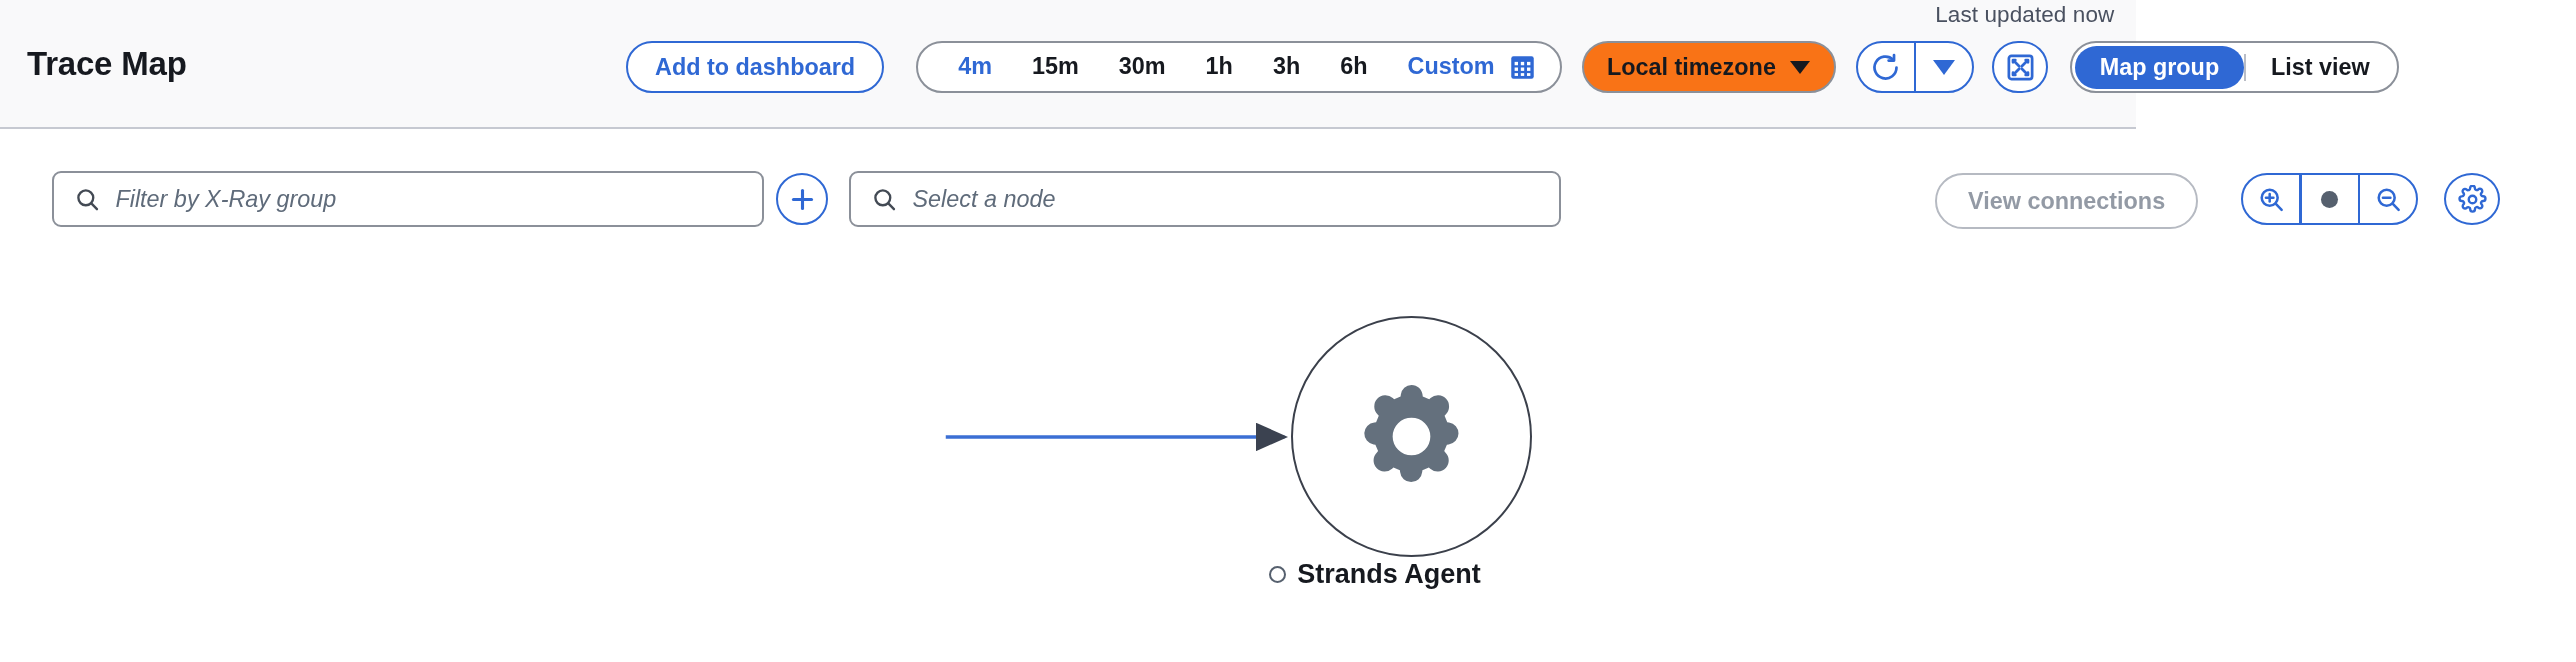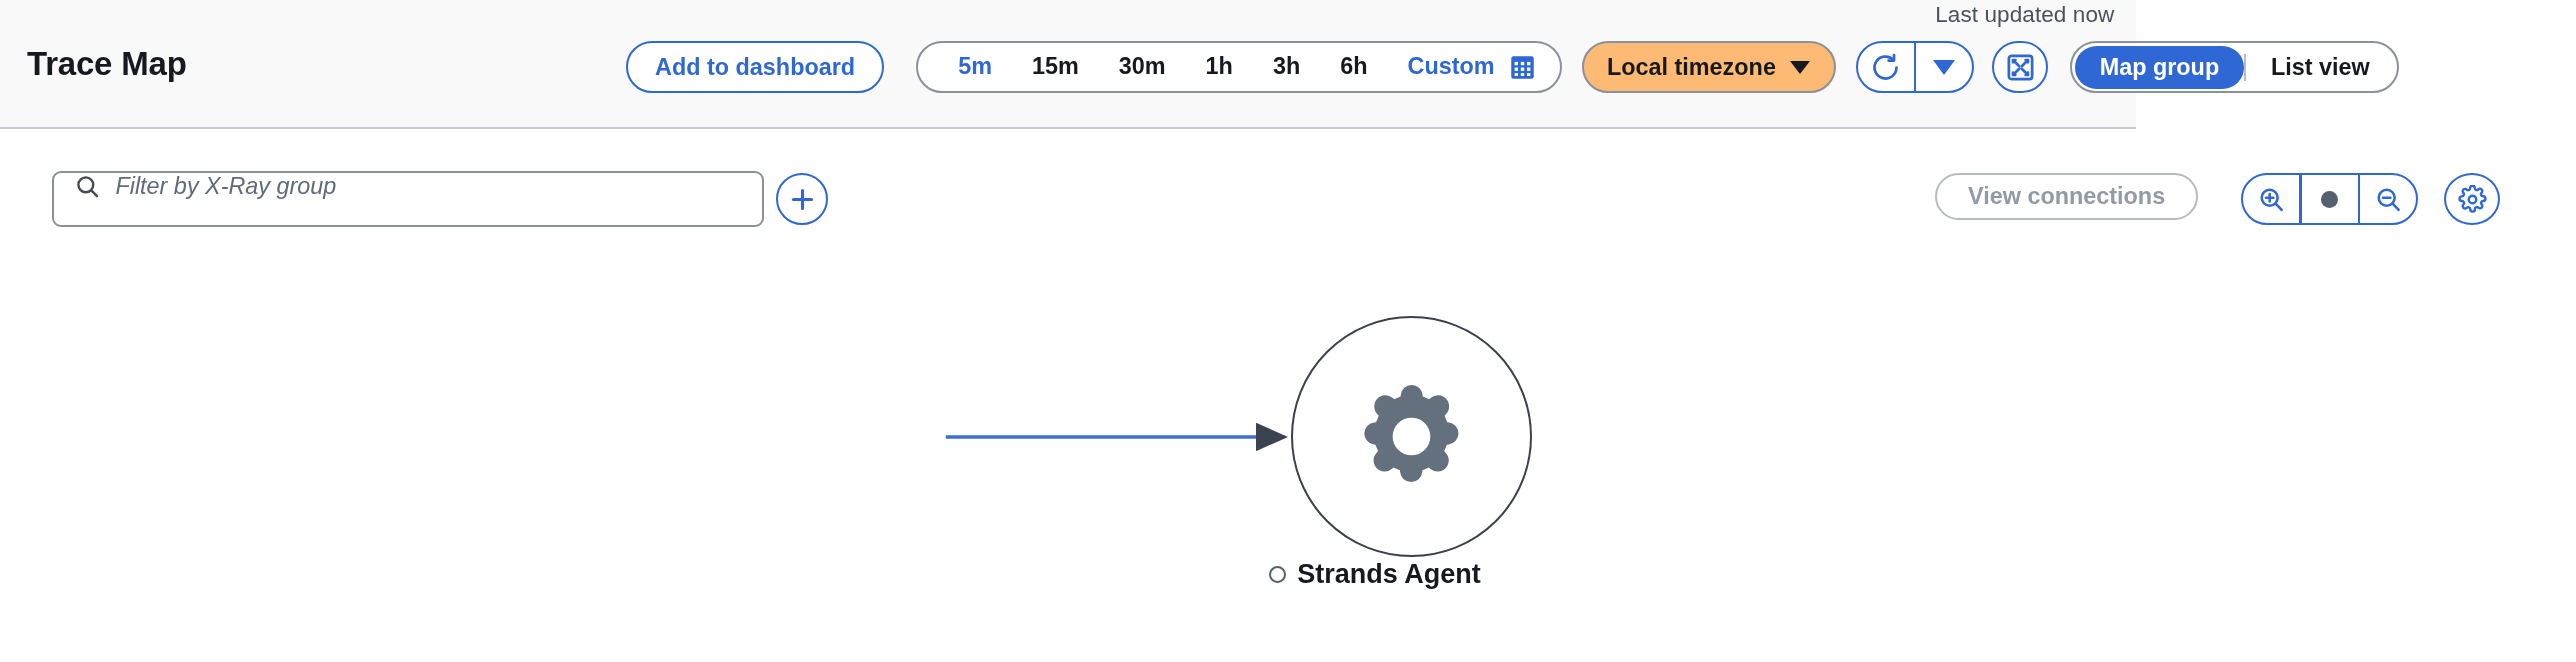--- a/index.html
+++ b/index.html
@@ -105,21 +105,21 @@
     margin-left: 3.6px; margin-right: 3.6px;
     display:flex; align-items:center; justify-content:center;
     cursor: pointer;
   }
 
   .tz-group {
     margin-left: 20px;
     height: 52px;
     border: 2.7px solid #8b9099;
     border-radius: 36px;
-    background: #fdba74;
+    background: #f97316;
     display: flex;
     align-items: center;
     padding: 0 23.4px;
     gap: 14.4px;
     cursor: pointer;
   }
   .tz-label { font-size: 23.4px; font-weight: bold; color: #16191f; white-space: nowrap; }
   .caret-down {
     width: 0; height: 0;
     border-left: 10.8px solid transparent;
@@ -196,21 +196,21 @@
     height: 108px;
   }
 
   .field {
     position: absolute;
     height: 56px;
     border: 2.7px solid #8b9099;
     border-radius: 9px;
     background: #ffffff;
     display: flex;
-    align-items: flex-start;
+    align-items: center;
     padding: 0 20px;
     gap: 14.4px;
     cursor: text;
   }
   .field .ph {
     font-size: 23.4px;
     font-style: italic;
     color: #5f6b7a;
     white-space: nowrap;
   }
@@ -225,21 +225,21 @@
     border: 2.7px solid #2f68d4;
     border-radius: 50%;
     background: #ffffff;
     display: flex; align-items: center; justify-content: center;
     cursor: pointer;
   }
 
   .view-conn {
     position: absolute;
     left: 1935px; top: 173px;
-    height: 47px;
+    height: 56px;
     padding: 0 31px;
     border: 2.7px solid #b6bac2;
     border-radius: 36px;
     background: #ffffff;
     color: #939aa5;
     font-size: 23.4px; font-weight: bold;
     display: flex; align-items: center; justify-content: center;
     white-space: nowrap;
     cursor: default;
   }
@@ -354,21 +354,21 @@
 
     <div class="last-updated">Last updated now</div>
 
     <div class="page-title">Trace Map</div>
 
     <div class="toolbar">
 
       <div class="btn-outline">Add to dashboard</div>
 
       <div class="range-group">
-        <div class="range-item active">5m</div>
+        <div class="range-item active">4m</div>
         <div class="range-item">15m</div>
         <div class="range-item">30m</div>
         <div class="range-item">1h</div>
         <div class="range-item">3h</div>
         <div class="range-item">6h</div>
         <div class="range-item link">Custom</div>
         <div class="cal-icon">
           <svg width="27" height="27" viewBox="0 0 24 24">
             <rect x="2" y="2" width="20" height="20" rx="2" fill="#2f68d4"></rect>
             <g fill="#ffffff">
@@ -437,20 +437,27 @@
     <span class="ph">Filter by X-Ray group</span>
   </div>
 
   <div class="plus-btn">
     <svg width="31" height="31" viewBox="0 0 24 24" stroke="#2f68d4" stroke-width="2.4" stroke-linecap="round">
       <line x1="12" y1="5" x2="12" y2="19"></line>
       <line x1="5" y1="12" x2="19" y2="12"></line>
     </svg>
   </div>
 
+  <div class="field" id="select-node-field">
+    <svg width="27" height="27" viewBox="0 0 24 24" fill="none" stroke="#434a54" stroke-width="2.1" stroke-linecap="round">
+      <circle cx="10.5" cy="10.5" r="6.6"></circle>
+      <line x1="15.4" y1="15.4" x2="20.4" y2="20.6"></line>
+    </svg>
+    <span class="ph">Select a node</span>
+  </div>
 
   <div class="view-conn">View connections</div>
 
   <div class="zoom-group">
     <div class="zoom-cell">
       <svg width="29" height="29" viewBox="0 0 24 24" fill="none" stroke="#2f68d4" stroke-width="2.1" stroke-linecap="round">
         <circle cx="10.5" cy="10.5" r="6.6"></circle>
         <line x1="15.4" y1="15.4" x2="20.4" y2="20.6"></line>
         <line x1="10.5" y1="7.4" x2="10.5" y2="13.6"></line>
         <line x1="7.4" y1="10.5" x2="13.6" y2="10.5"></line>

